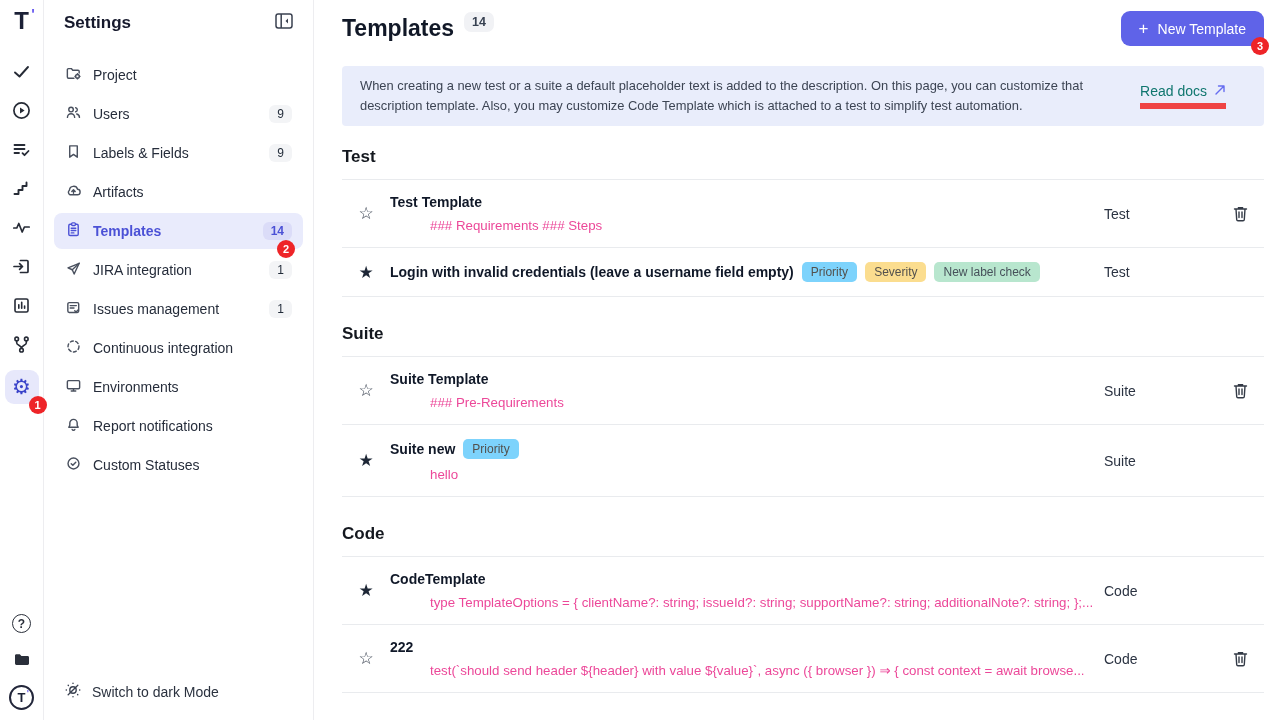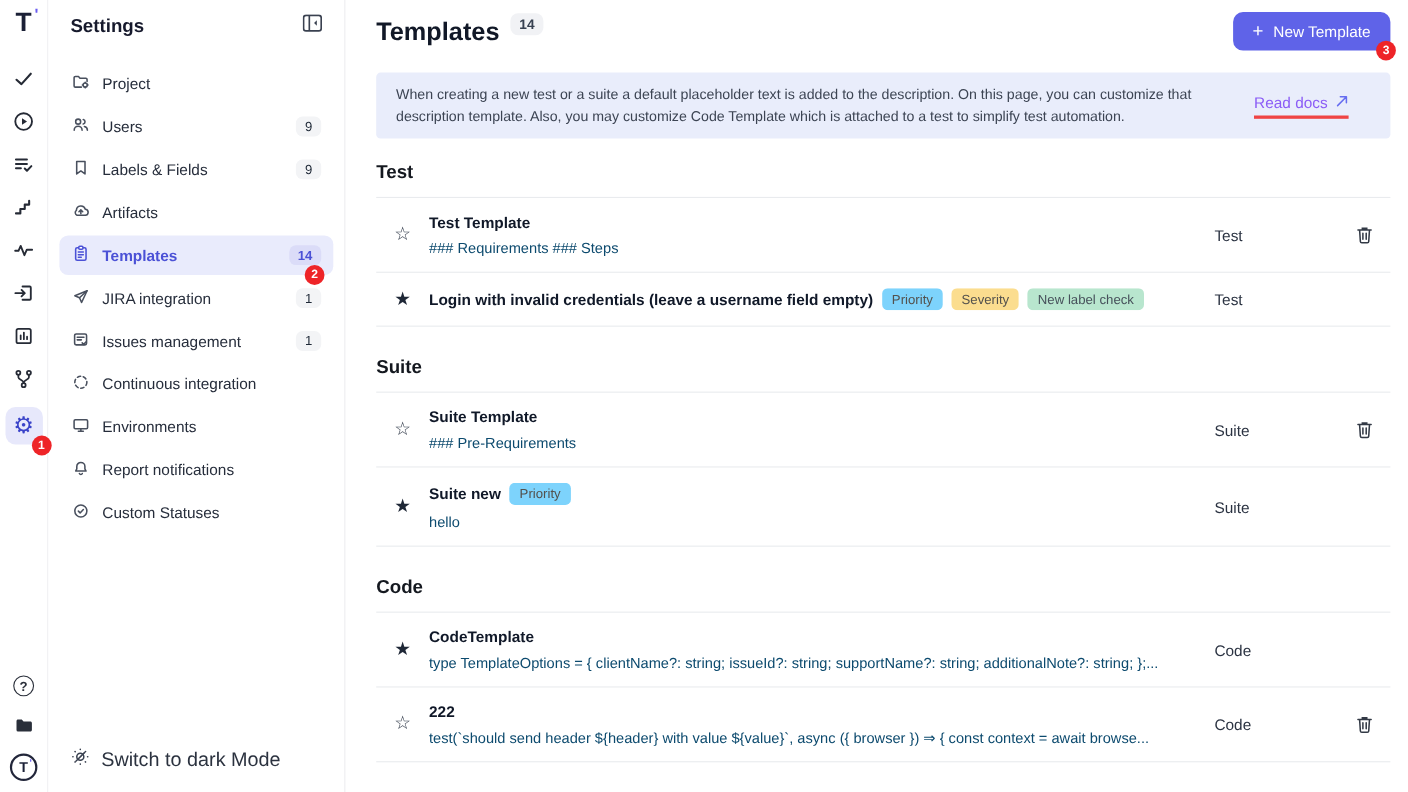--- a/index.html
+++ b/index.html
@@ -36,48 +36,48 @@
   .sidebar-title { font-size:17px; font-weight:700; color:#16192c; }
   .menu { margin-top:24px; padding:0 10px; display:flex; flex-direction:column; gap:3px; }
   .menu-item { display:flex; align-items:center; gap:11px; padding:8px 11px; border-radius:8px;
     font-size:14px; color:#262d3b; position:relative; cursor:pointer; }
   .menu-item svg { flex:none; }
   .menu-badge { margin-left:auto; background:#f3f4f6; color:#1f2937; border-radius:6px;
     padding:2px 8px; font-size:12px; }
   .menu-item.selected { background:#e9ebfc; color:#4b51d6; font-weight:600; }
   .menu-item.selected .menu-badge { background:#dbdcf8; color:#4b51d6; }
   .darkmode { margin-top:auto; display:flex; align-items:center; gap:10px; padding:0 20px;
-    font-size:18px; color:#2b323f; }
+    font-size:14px; color:#2b323f; }
 
   
   .main { flex:1; min-width:0; padding:0 16px 0 28px; overflow:hidden; }
   .main-head { display:flex; align-items:center; padding-top:11px; }
   .page-title { font-size:23px; font-weight:700; color:#111827; }
   .count-pill { margin-left:10px; background:#f1f2f5; color:#374151; font-size:12.5px;
     font-weight:600; border-radius:7px; padding:3px 8px; align-self:flex-start; margin-top:1px; }
   .new-btn { margin-left:auto; background:#5f63e8; color:#fff; border:none; border-radius:9px;
     height:35px; padding:0 18px; font-size:14px; font-family:inherit; display:flex; align-items:center;
     gap:9px; position:relative; cursor:pointer; }
   .new-btn .plus { font-size:17px; font-weight:400; line-height:1; margin-top:-1px; }
 
   .banner { margin-top:20px; background:#e9edfb; border-radius:4px; padding:10px 18px;
     display:flex; align-items:center; gap:26px; }
   .banner-text { flex:1; font-size:12.9px; line-height:1.55; color:#3c4453; }
-  .read-docs { flex:none; margin-right:20px; color:#8b5cf6; font-size:14px; display:inline-flex;
-    align-items:center; gap:7px; border-bottom:3px solid #ef4444; padding-bottom:4px; cursor:pointer; text-decoration:none;text-align:center; }
+  .read-docs { flex:none; margin-right:20px; color:#0f766e; font-size:14px; display:inline-flex;
+    align-items:center; gap:7px; border-bottom:6px solid #ef4444; padding-bottom:4px; cursor:pointer; text-decoration:none;text-align:center; }
 
   .section-heading { margin-top:21px; font-size:17px; font-weight:700; color:#14181f; }
   .rows { margin-top:12px; border-bottom:1px solid #e9ebee; }
   .row { display:flex; align-items:center; border-top:1px solid #e9ebee; padding:14px 0; }
   .cell-star { width:48px; flex:none; text-align:center; font-size:17px; line-height:1;
     color:#1e2736; cursor:pointer; font-family:"DejaVu Sans", sans-serif; }
   .cell-star.outline { color:#323b4a; }
   .cell-main { flex:1; min-width:0; padding-right:10px; }
   .row-title { font-size:14px; font-weight:700; color:#101828; display:flex; align-items:center; gap:8px; white-space:nowrap; overflow:hidden; }
-  .row-desc { margin-top:8px; font-size:13.3px; color:#0c4a6e; white-space:nowrap; overflow:hidden; }
+  .row-desc { margin-top:8px; font-size:13.3px; color:#ec4899; white-space:nowrap; overflow:hidden;margin-left:40px; }
   .cell-type { width:112px; flex:none; font-size:14px; color:#2b3342; }
   .cell-actions { width:48px; flex:none; display:flex; justify-content:center; }
   .pill { font-size:12px; font-weight:400; border-radius:5px; padding:3px 9px; white-space:nowrap; }
   .pill-tan   { background:#7dd3fc; color:#53514d; }
   .pill-yellow{ background:#fbdd8f; color:#53514d; }
   .pill-green { background:#b8e6ce; color:#46505a; }
   .trash-btn { background:none; border:none; cursor:pointer; padding:0; display:flex; }
 </style>
 </head>
 <body>

